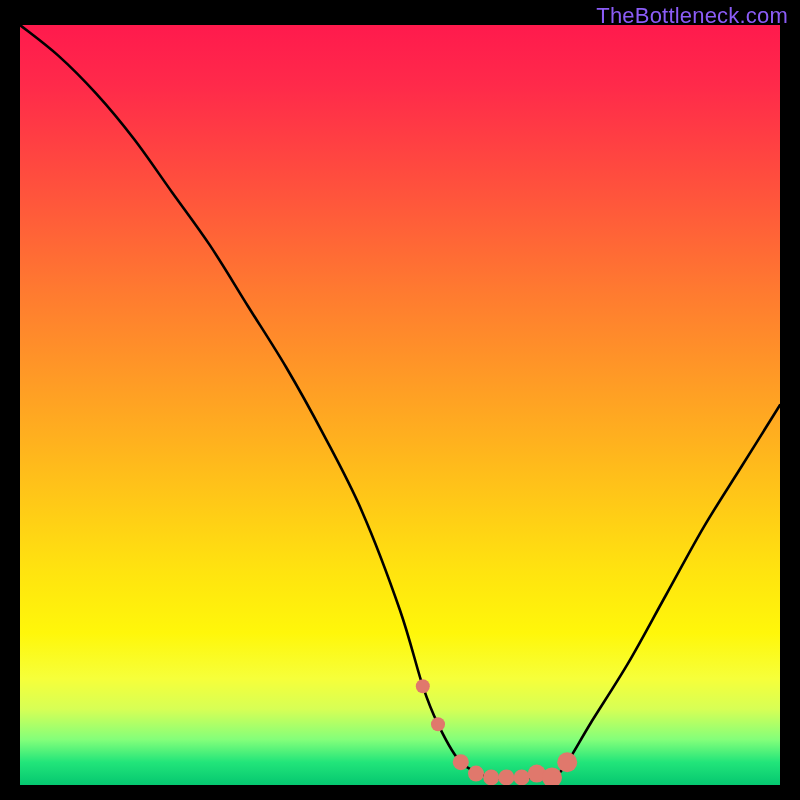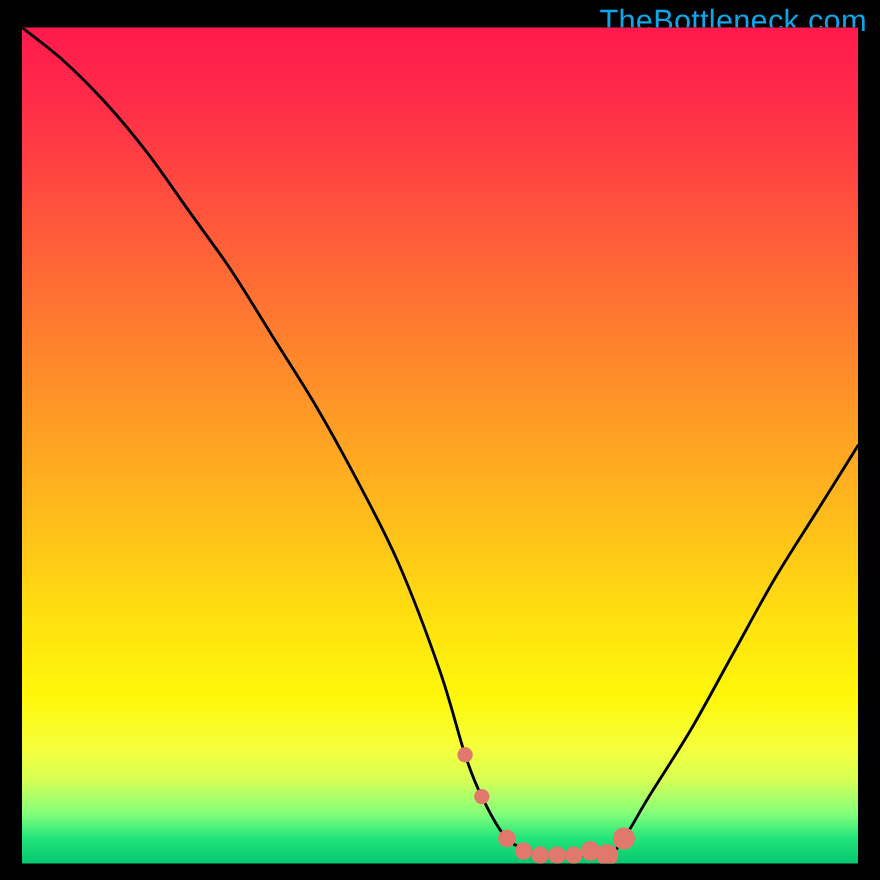--- a/index.html
+++ b/index.html
@@ -45,22 +45,22 @@
     position: absolute;
     left: 0;
     top: 0;
     width: 760px;
     height: 760px;
   }
   .watermark {
     position: absolute;
     top: 3px;
     right: 12px;
-    color: #0ea5e9;
-    font-size: 28px;
+    color: #8b5cf6;
+    font-size: 22px;
     font-weight: 500;
     letter-spacing: 0.2px;
   }
 </style>
 </head>
 <body>
 
 <div class="watermark">TheBottleneck.com</div>
 
 <div class="frame">

